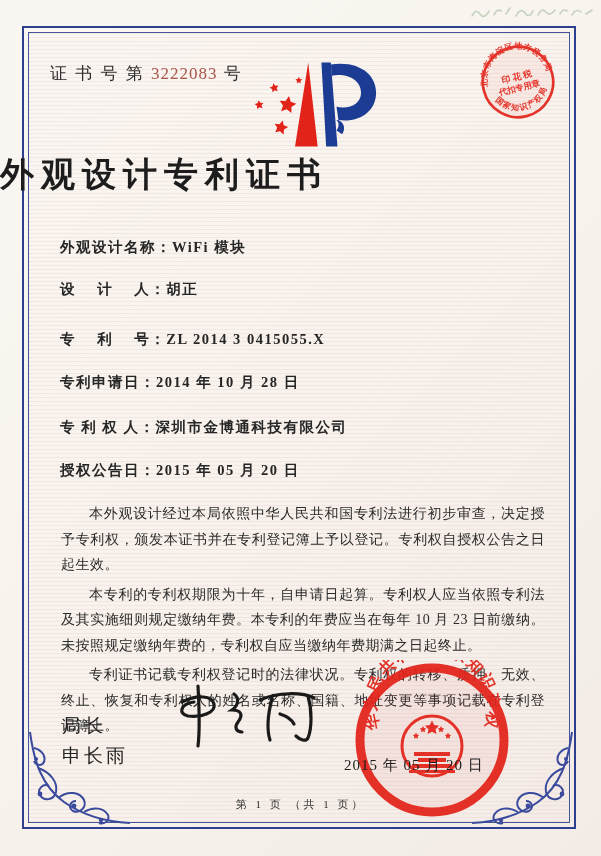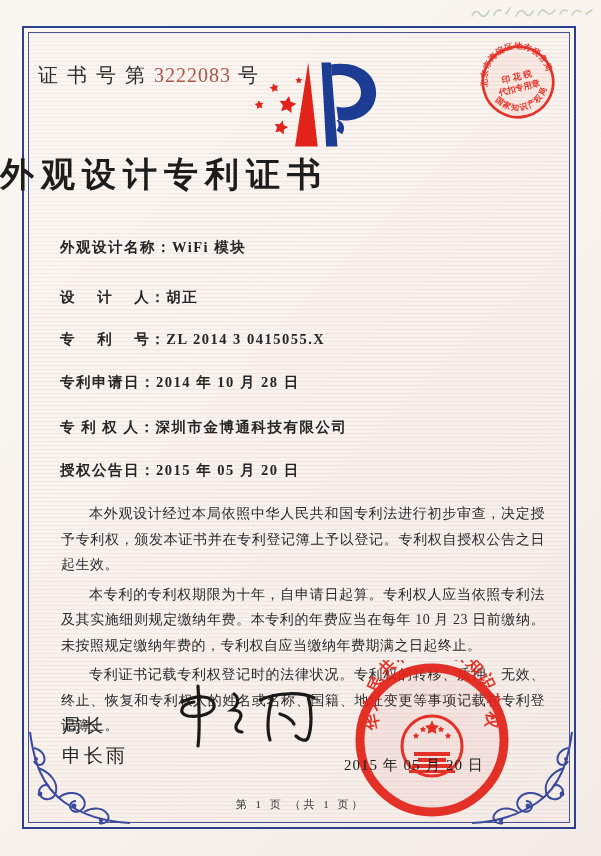--- a/index.html
+++ b/index.html
@@ -18,22 +18,22 @@
   }
   .border-inner{
     position:absolute;left:28px;top:32px;width:542px;height:791px;
     border:1px solid #44559c;box-sizing:border-box;
     background:
       repeating-linear-gradient(0deg,
         rgba(231,178,186,0.22) 0px, rgba(231,178,186,0.22) 1px,
         rgba(255,255,255,0) 1px, rgba(255,255,255,0) 4px);
   }
   .cert-no{
-    position:absolute;left:38px;top:62px;
-    font-size:20px;letter-spacing:2px;color:#2b2b2b;
+    position:absolute;left:50px;top:62px;
+    font-size:17px;letter-spacing:2px;color:#2b2b2b;
   }
   .cert-no .num{color:#a8564a;letter-spacing:1px;}
   .logo{position:absolute;left:246px;top:54px;}
   .tax-seal{position:absolute;left:470px;top:34px;transform:rotate(-14deg);opacity:.92;}
   .faint-marks{position:absolute;left:468px;top:2px;opacity:.55;}
   .title{
     position:absolute;left:0;right:0;top:152px;text-align:left;
     font-size:34px;font-weight:bold;letter-spacing:7px;color:#1d1d1d;
   }
   .field{
@@ -114,21 +114,21 @@
     </text>
     <text x="60" y="57" text-anchor="middle" font-size="11" fill="#e3231a" font-weight="bold">印 花 税</text>
     <text x="60" y="71" text-anchor="middle" font-size="10.5" fill="#e3231a" font-weight="bold">代扣专用章</text>
   </svg>
 
   <div class="title">外观设计专利证书</div>
 
   <div class="field" style="top:238px">
     <span>外观设计名称：</span><span>WiFi 模块</span>
   </div>
-  <div class="field" style="top:288px">
+  <div class="field" style="top:280px">
     <span>设　 计　 人：</span><span>胡正</span>
   </div>
   <div class="field" style="top:330px">
     <span>专　 利　 号：</span><span>ZL 2014 3 0415055.X</span>
   </div>
   <div class="field" style="top:373px">
     <span>专利申请日：</span><span>2014 年 10 月 28 日</span>
   </div>
   <div class="field" style="top:418px">
     <span>专 利 权 人：</span><span>深圳市金博通科技有限公司</span>

